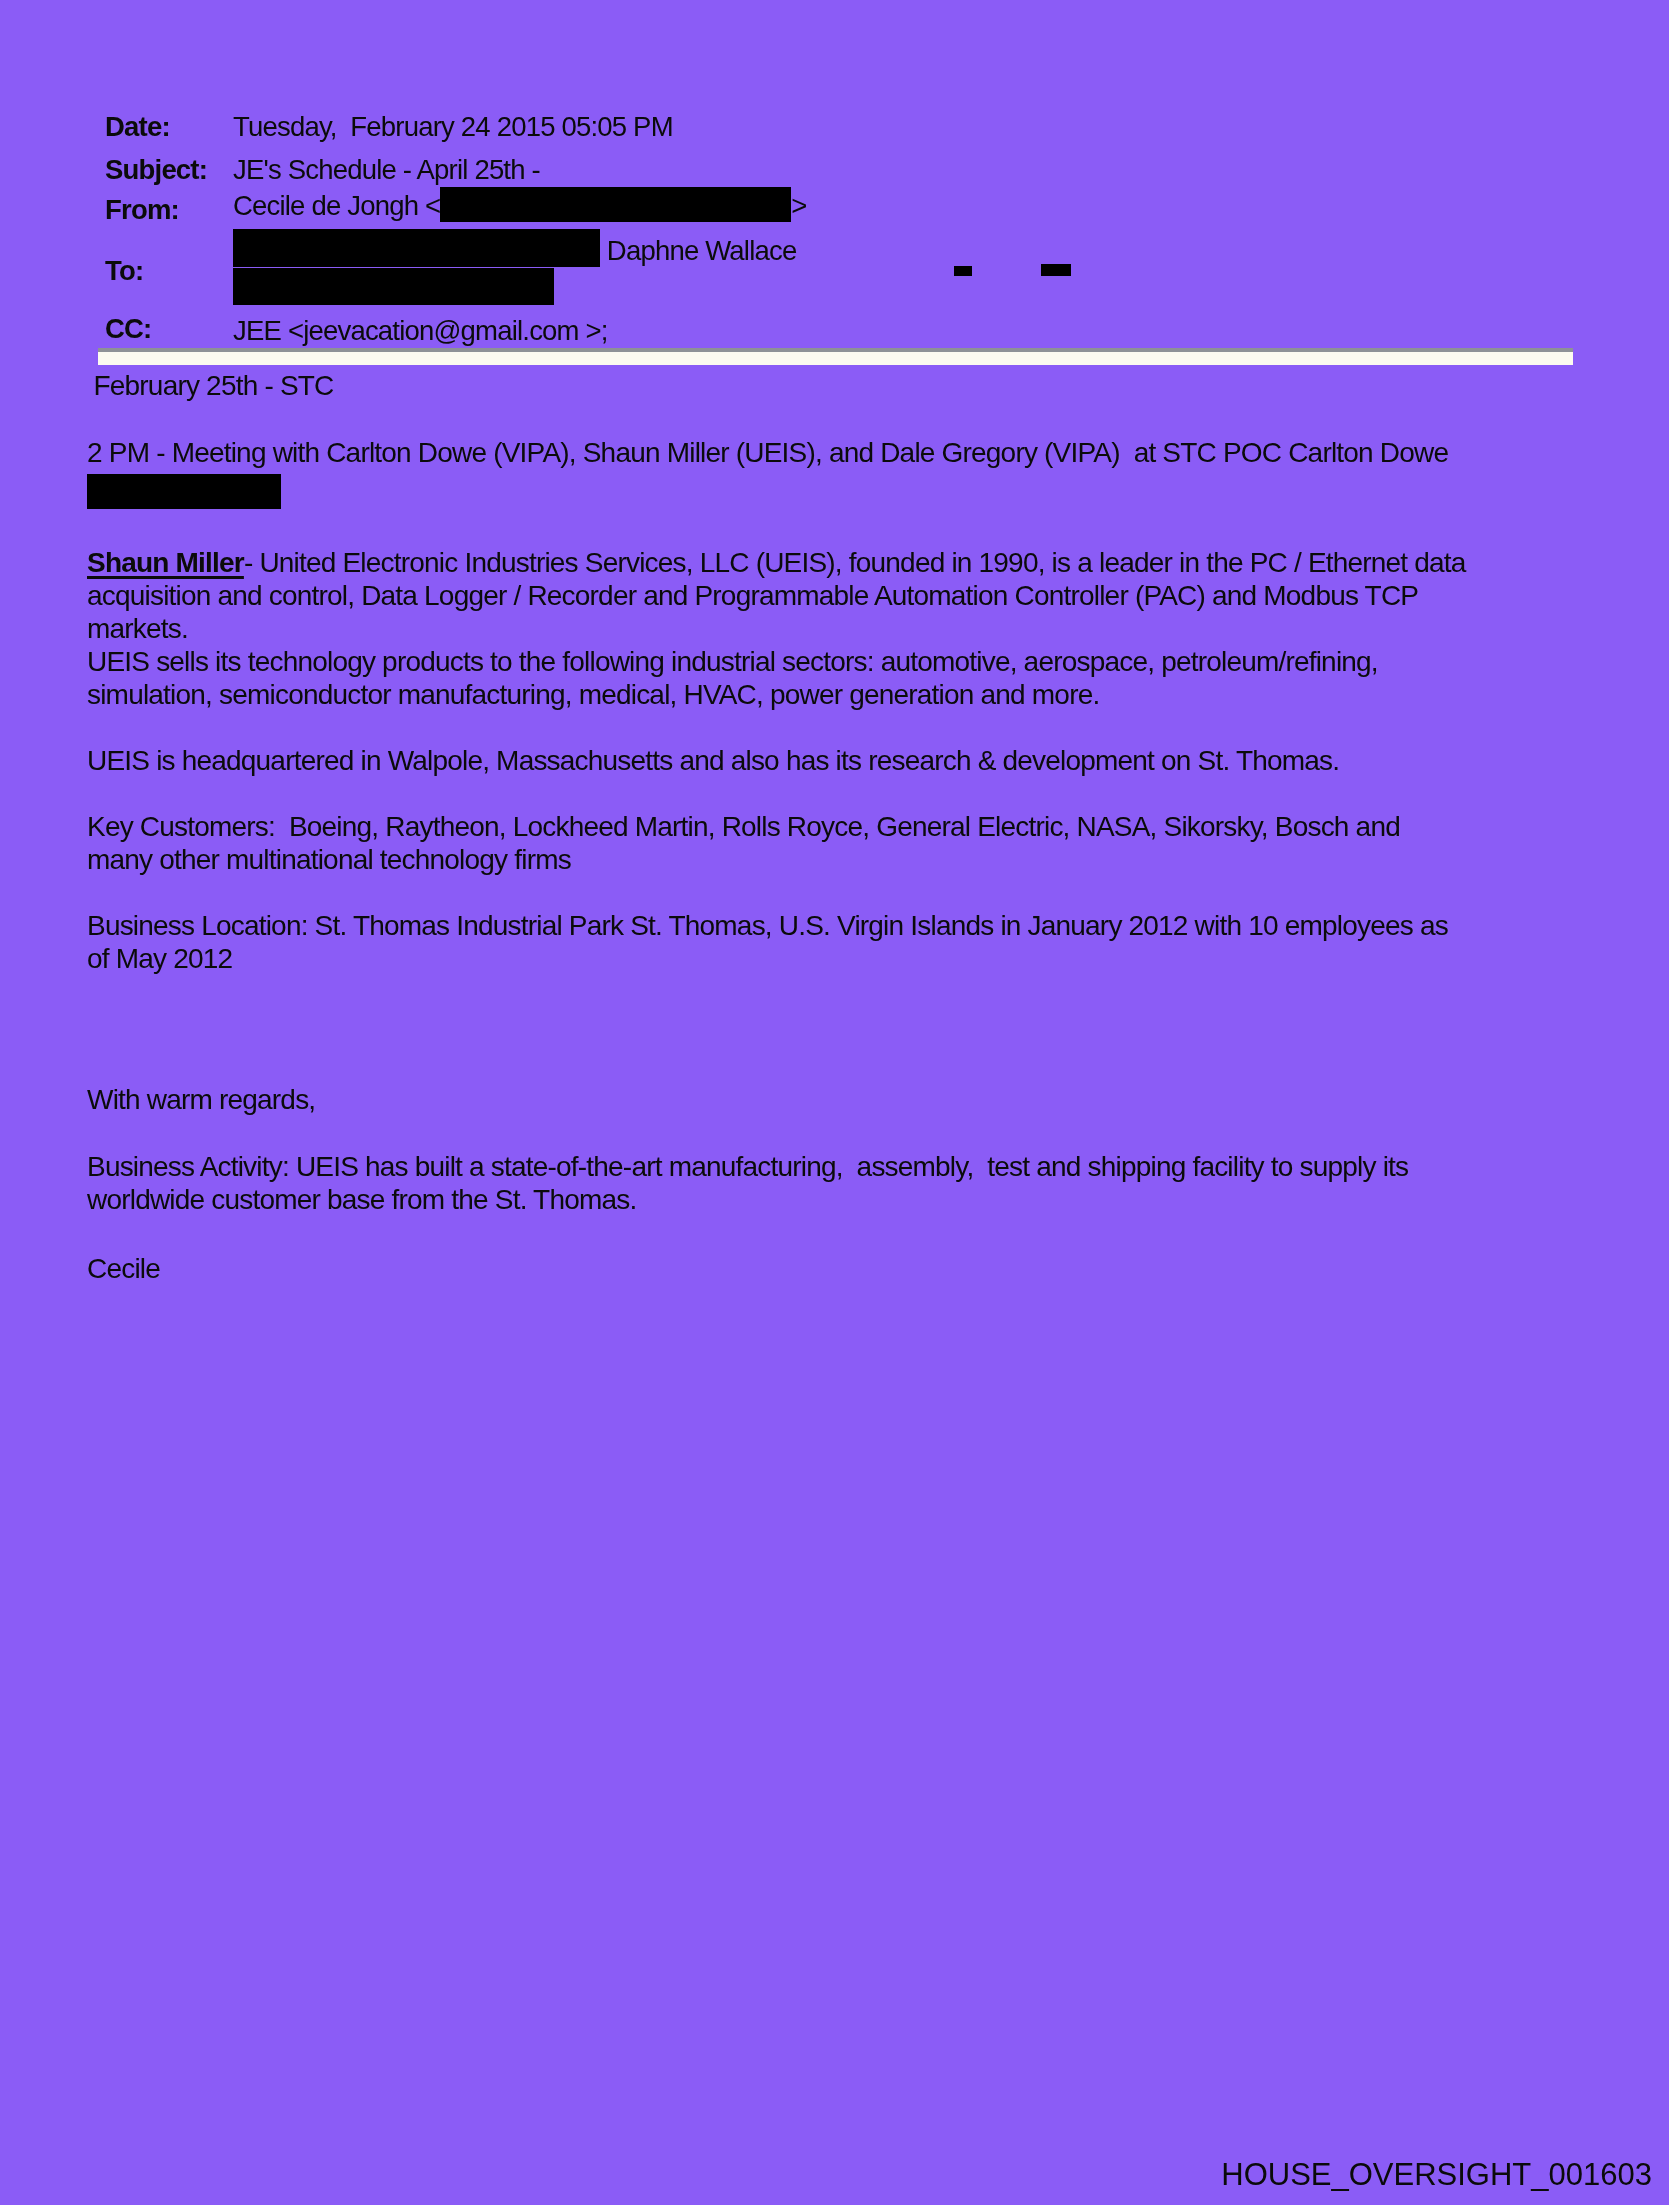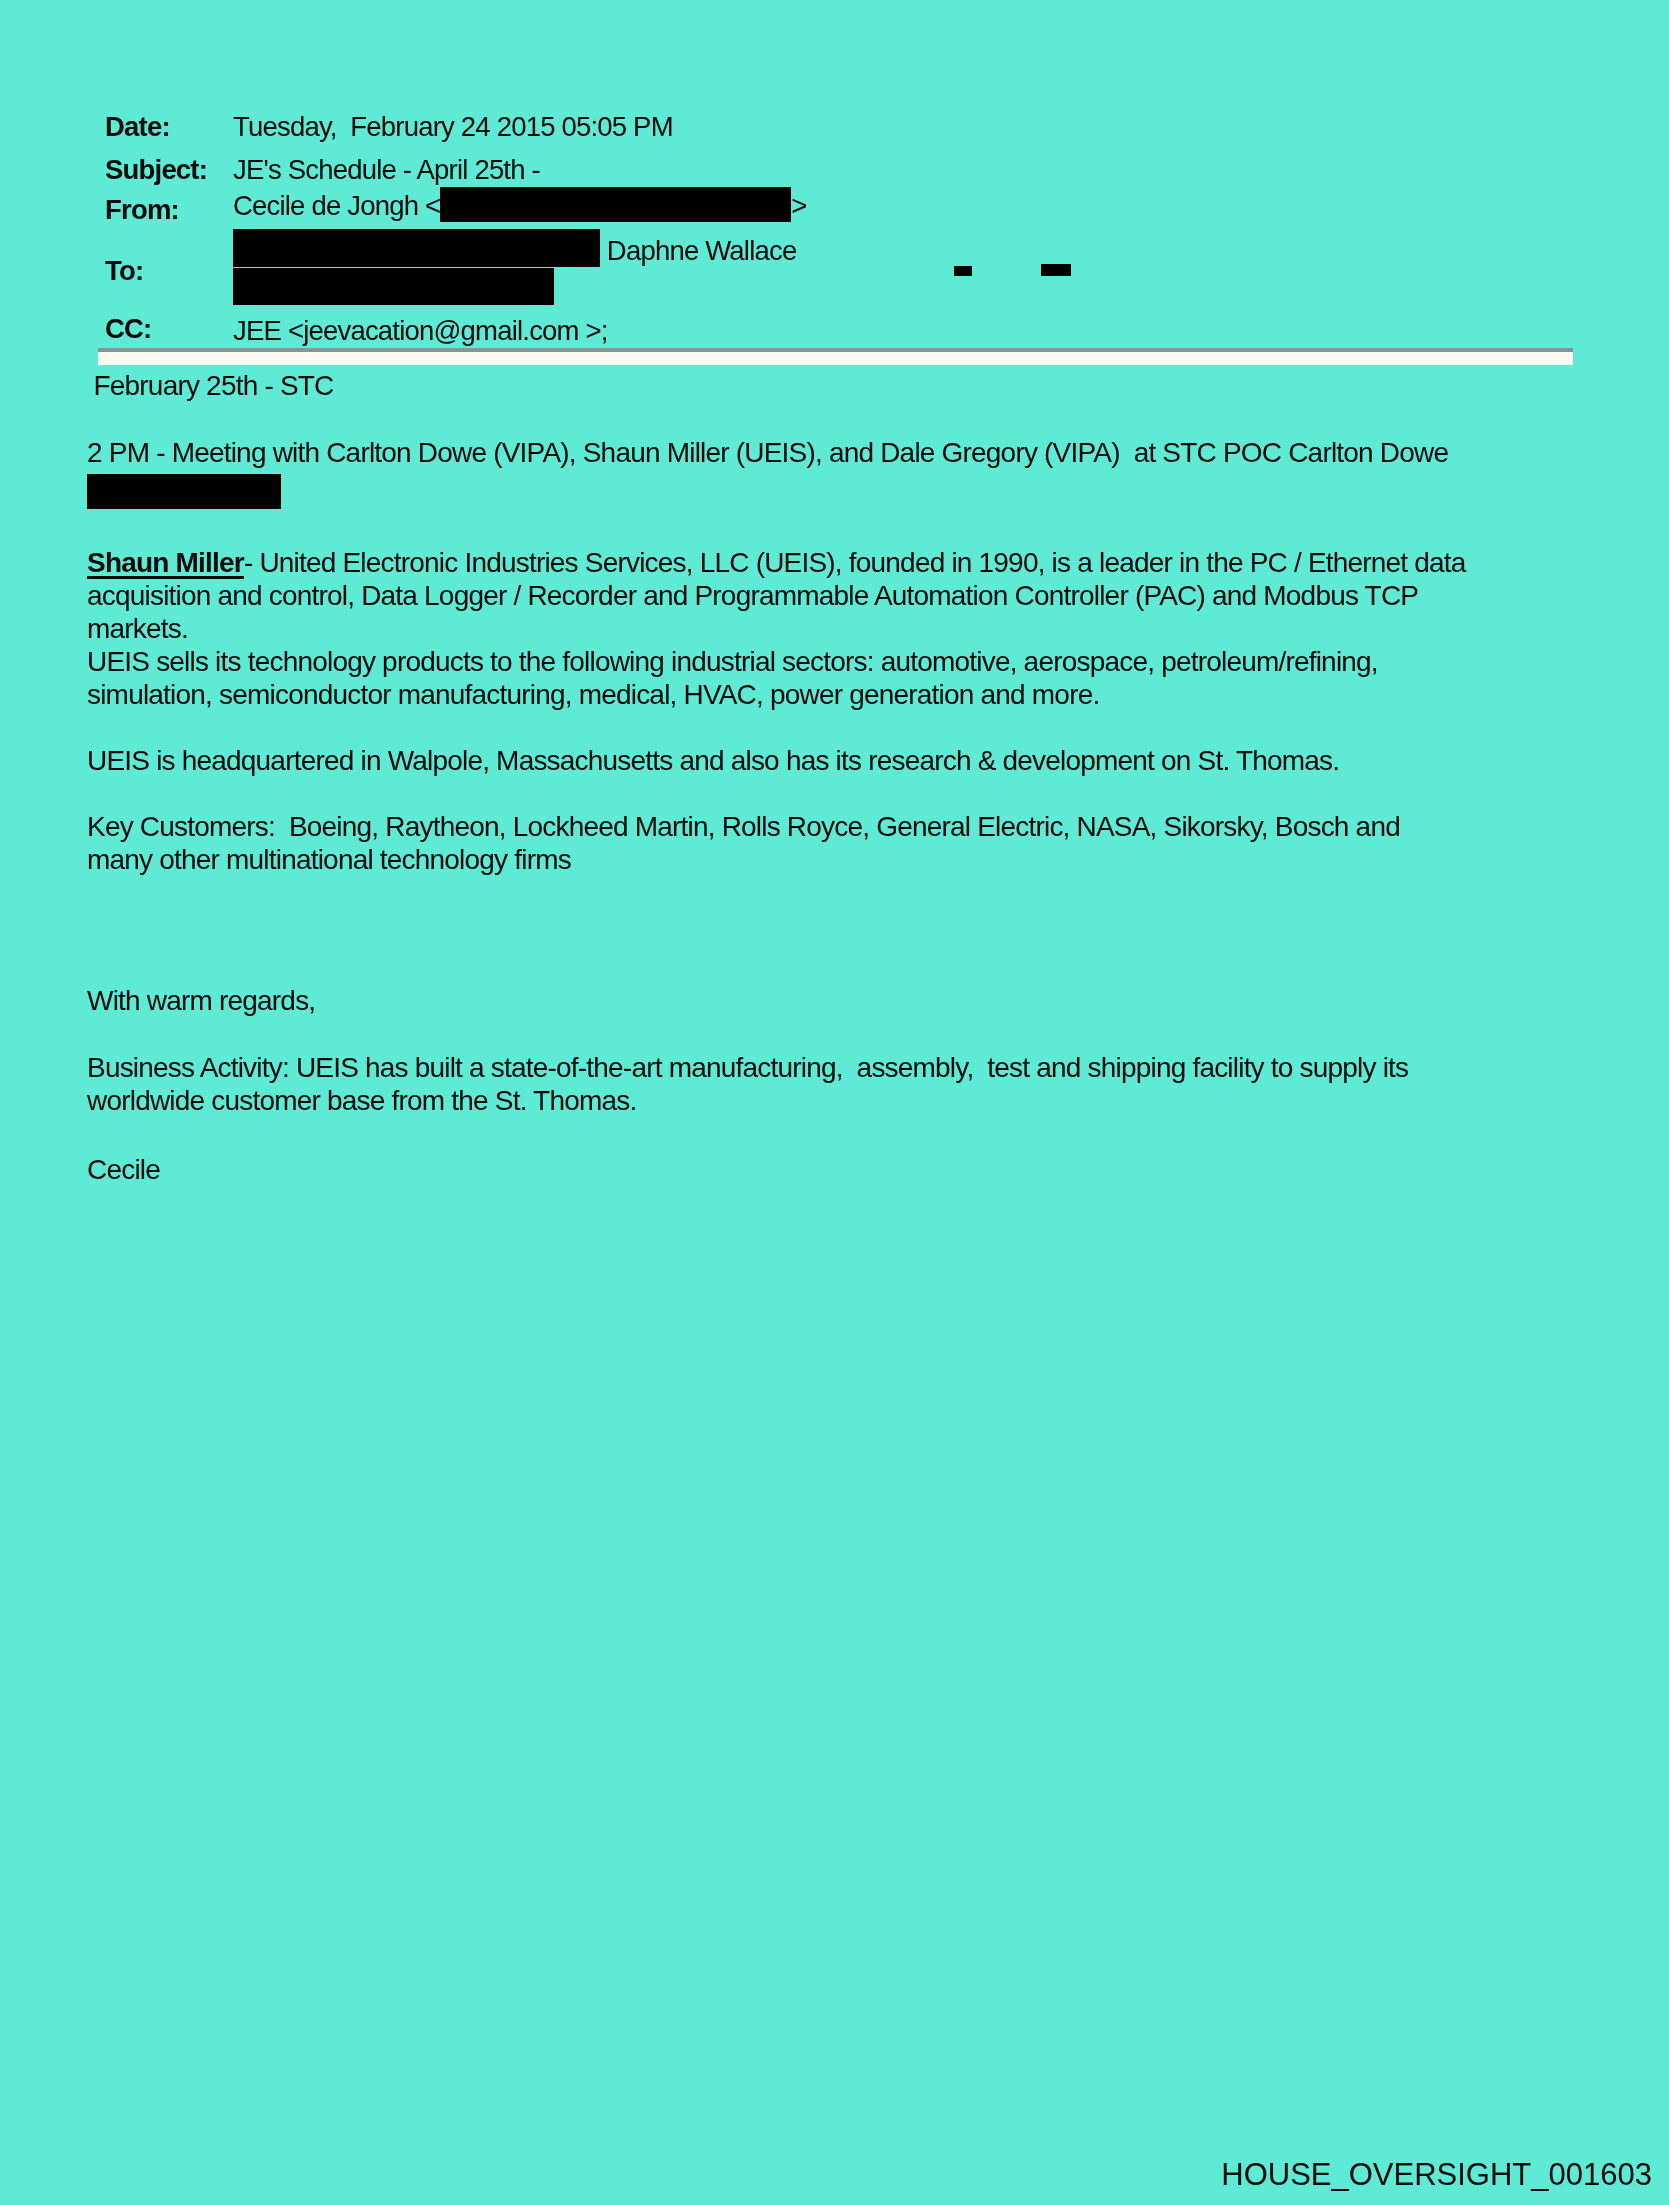--- a/index.html
+++ b/index.html
@@ -1,21 +1,21 @@
 <!DOCTYPE html>
 <html style="font-size:10.5px"><head>
 <meta charset="utf-8">
 <style>
   html, body { margin: 0; padding: 0; background: #ffffff; }
 
   .page {
     position: relative;
     width: 1669px;
     height: 2205px;
-    background: #5eead4;
+    background: #8b5cf6;
     font-family: "Liberation Sans", "DejaVu Sans", sans-serif;
     color: #0b0b0b;
     overflow: hidden;
   }
 
   
   .hlabel {
     position: absolute;
     left: 105px;
     font-size: 27.5px;
@@ -142,20 +142,22 @@
 
     <div class="para bio"><span class="bio-name">Shaun Miller</span><span>- United Electronic Industries Services, LLC (UEIS), founded in 1990, is a leader in the PC / Ethernet data
 acquisition and control, Data Logger / Recorder and Programmable Automation Controller (PAC) and Modbus TCP
 markets.
 UEIS sells its technology products to the following industrial sectors: automotive, aerospace, petroleum/refining,
 simulation, semiconductor manufacturing, medical, HVAC, power generation and more.</span></div>
 
     <div class="para hq">UEIS is headquartered in Walpole, Massachusetts and also has its research &amp; development on St. Thomas.</div>
     <div class="para customers">Key Customers:  Boeing, Raytheon, Lockheed Martin, Rolls Royce, General Electric, NASA, Sikorsky, Bosch and
 many other multinational technology firms</div>
+    <div class="para location">Business Location: St. Thomas Industrial Park St. Thomas, U.S. Virgin Islands in January 2012 with 10 employees as
+of May 2012</div>
     <div class="para closing">With warm regards,</div>
 
     <div class="para activity">Business Activity: UEIS has built a state-of-the-art manufacturing,  assembly,  test and shipping facility to supply its
 worldwide customer base from the St. Thomas.</div>
     <div class="para signature">Cecile</div>
   </div>
 
   <div class="footer">HOUSE_OVERSIGHT_001603</div>
 
 </div>

